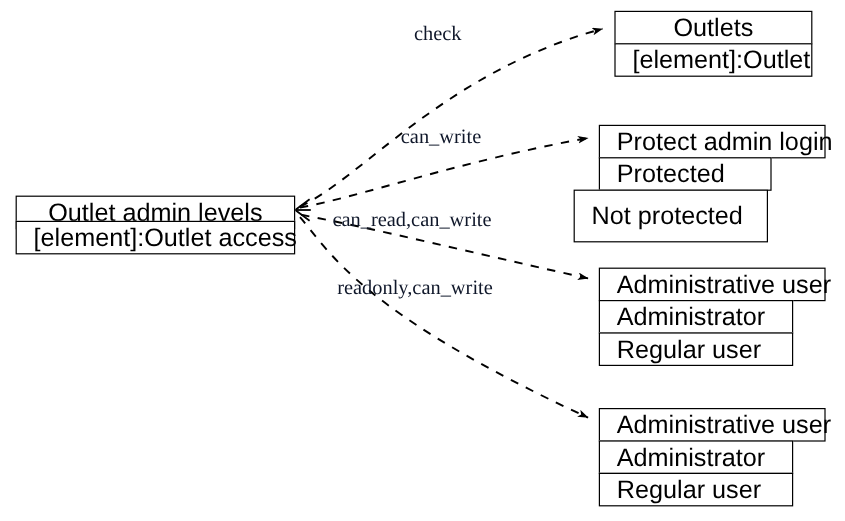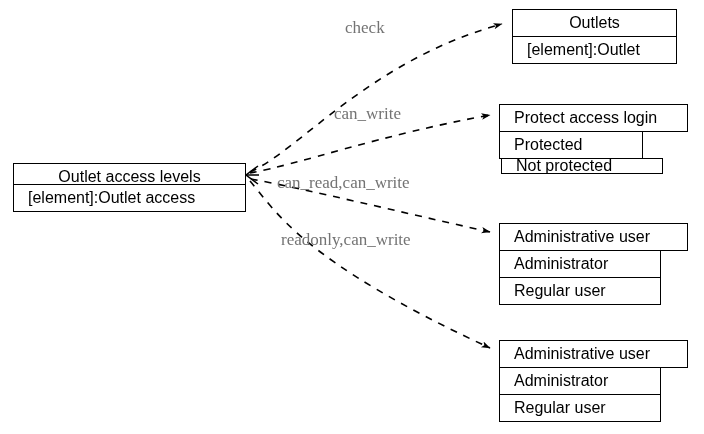--- a/index.html
+++ b/index.html
@@ -25,40 +25,40 @@
   .node {
     position: absolute;
     box-sizing: border-box;
   }
   .row {
     position: absolute;
     box-sizing: border-box;
     border: 1.4px solid #000000;
     background: #ffffff;
     font-family: "Liberation Sans", sans-serif;
-    font-size: 16px;
+    font-size: 21px;
     color: #000000;
     line-height: 1;
     display: flex;
     align-items: center;
     white-space: nowrap;
     overflow: visible;
   }
   .row.center {
     justify-content: center;
   }
   .row.left {
     justify-content: flex-start;
     padding-left: 14px;
   }
   .edge-label {
     position: absolute;
     font-family: "Liberation Serif", serif;
     font-size: 17px;
-    color: #737373;
+    color: #0f172a;
     white-space: nowrap;
     line-height: 1;
   }
 </style>
 </head>
 <body>
 
 <div id="canvas">
 
   <svg class="edges" viewBox="0 0 704 434" width="704" height="434">
@@ -79,33 +79,33 @@
     <path d="M250,172 C300,150 370,60 502,24" fill="none" stroke="#000000" stroke-width="1.6" stroke-dasharray="7,7" marker-end="url(#arrow-right)"></path>
 
     <path d="M250,173 C300,164 380,135 490,115" fill="none" stroke="#000000" stroke-width="1.6" stroke-dasharray="7,7" marker-end="url(#arrow-right)"></path>
 
     <path d="M251,179 C310,190 400,212 490,232" fill="none" stroke="#000000" stroke-width="1.6" stroke-dasharray="7,7" marker-end="url(#arrow-right)"></path>
 
     <path d="M250,181 C275,210 300,260 490,348" fill="none" stroke="#000000" stroke-width="1.6" stroke-dasharray="7,7" marker-end="url(#arrow-right)"></path>
   </svg>
 
   <div class="node">
-    <div class="row center" style="left:13px; top:163px; width:233px; height:28px;">Outlet access levels</div>
+    <div class="row center" style="left:13px; top:163px; width:233px; height:28px;">Outlet admin levels</div>
     <div class="row left" style="left:13px; top:184px; width:233px; height:28px;">[element]:Outlet access</div>
   </div>
 
   <div class="node">
     <div class="row center" style="left:512px; top:9px; width:165px; height:28px;">Outlets</div>
     <div class="row left" style="left:512px; top:36px; width:165px; height:28px;">[element]:Outlet</div>
   </div>
 
   <div class="node">
-    <div class="row left" style="left:499px; top:104px; width:189px; height:28px;">Protect access login</div>
+    <div class="row left" style="left:499px; top:104px; width:189px; height:28px;">Protect admin login</div>
     <div class="row left" style="left:499px; top:131px; width:144px; height:28px;">Protected</div>
-    <div class="row left" style="left:501px; top:158px; width:162px; height:16px;">Not protected</div>
+    <div class="row left" style="left:478px; top:158px; width:162px; height:44px;">Not protected</div>
   </div>
 
   <div class="node">
     <div class="row left" style="left:499px; top:223px; width:189px; height:28px;">Administrative user</div>
     <div class="row left" style="left:499px; top:250px; width:162px; height:28px;">Administrator</div>
     <div class="row left" style="left:499px; top:277px; width:162px; height:28px;">Regular user</div>
   </div>
 
   <div class="node">
     <div class="row left" style="left:499px; top:340px; width:189px; height:28px;">Administrative user</div>

